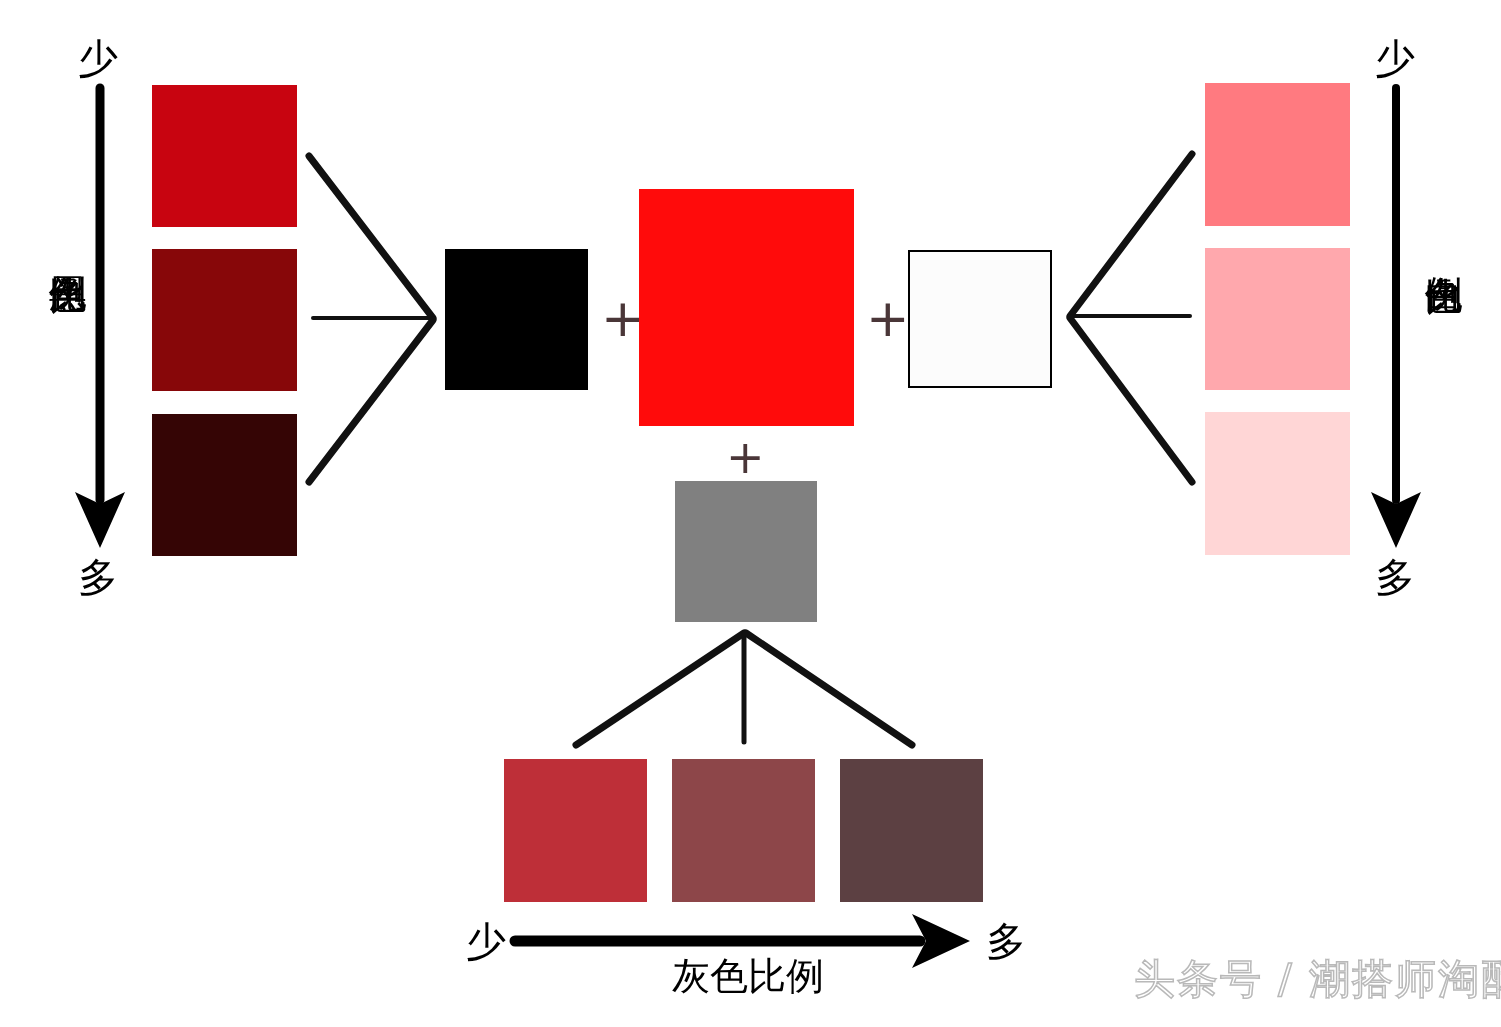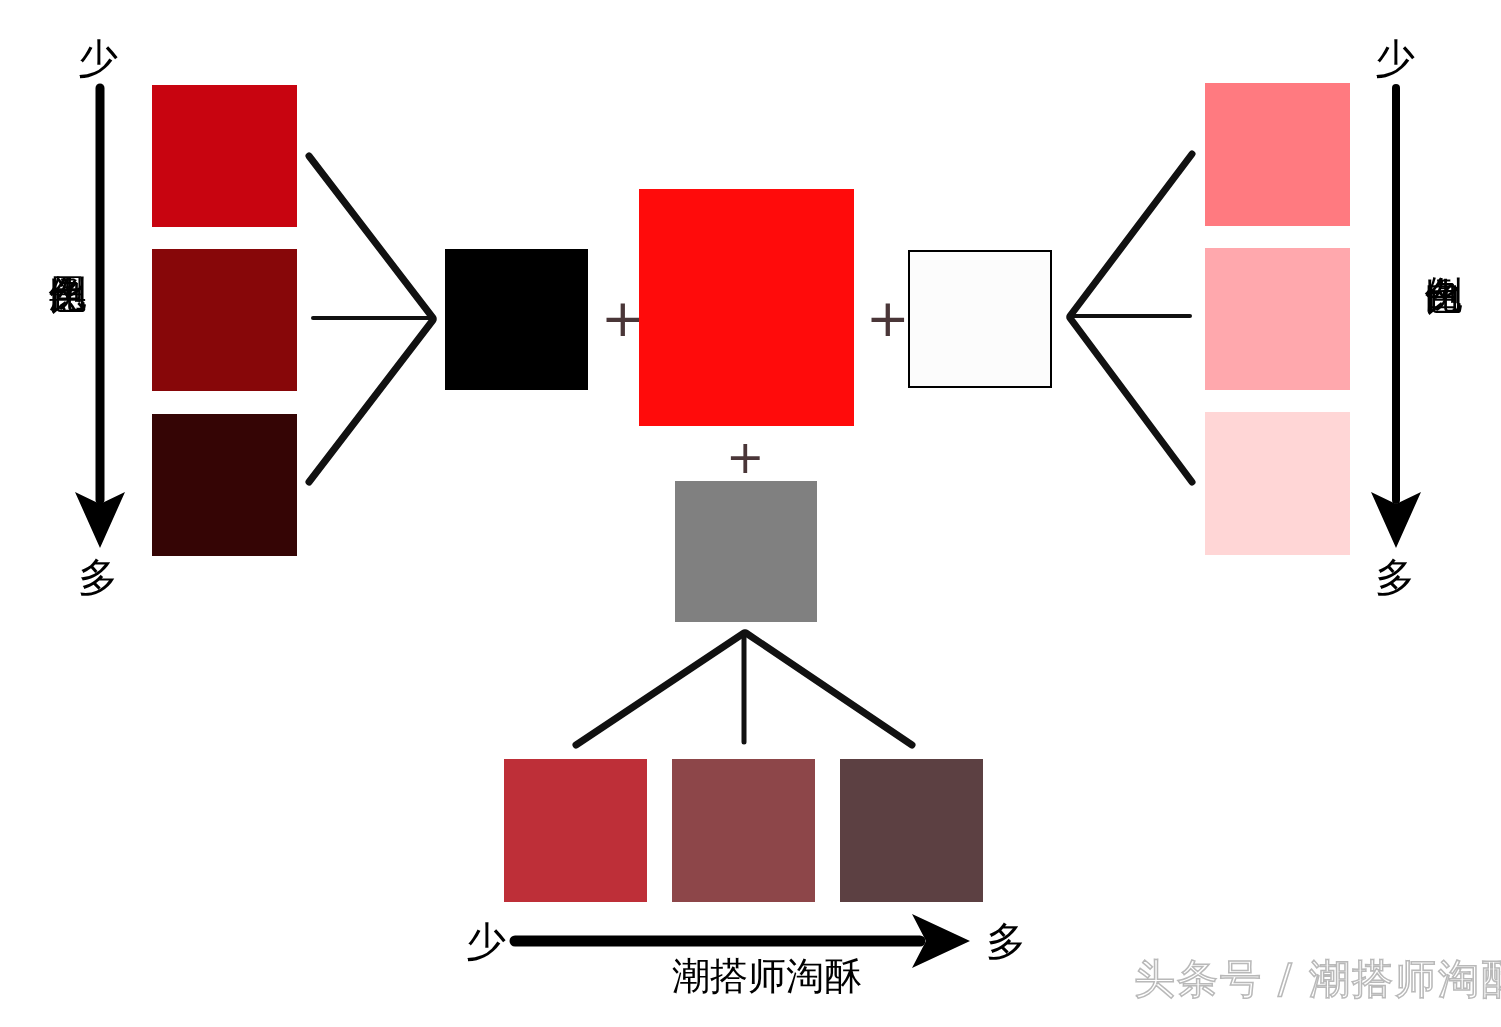--- a/index.html
+++ b/index.html
@@ -133,18 +133,18 @@
 
   <div class="cjk" style="left:1375px; top:38px; font-size:40px;">少</div>
   <div class="cjk-vert" style="left:1424px; top:247px; font-size:38px;">白色比例</div>
   <div class="cjk" style="left:1375px; top:557px; font-size:40px;">多</div>
 
   <div class="swatch" style="left:504px; top:759px; width:143px; height:143px; background:#BE2F38;"></div>
   <div class="swatch" style="left:672px; top:759px; width:143px; height:143px; background:#8D4649;"></div>
   <div class="swatch" style="left:840px; top:759px; width:143px; height:143px; background:#5C4042;"></div>
 
   <div class="cjk" style="left:466px; top:921px; font-size:40px;">少</div>
-  <div class="cjk" style="left:672px; top:957px; font-size:38px;">潮搭师淘酥</div>
+  <div class="cjk" style="left:672px; top:957px; font-size:38px;">灰色比例</div>
   <div class="cjk" style="left:986px; top:921px; font-size:40px;">多</div>
 
   <div class="watermark" style="left:1134px; top:959px;">头条号 / 潮搭师淘酥</div>
 
 </div>
 
 </body></html>

